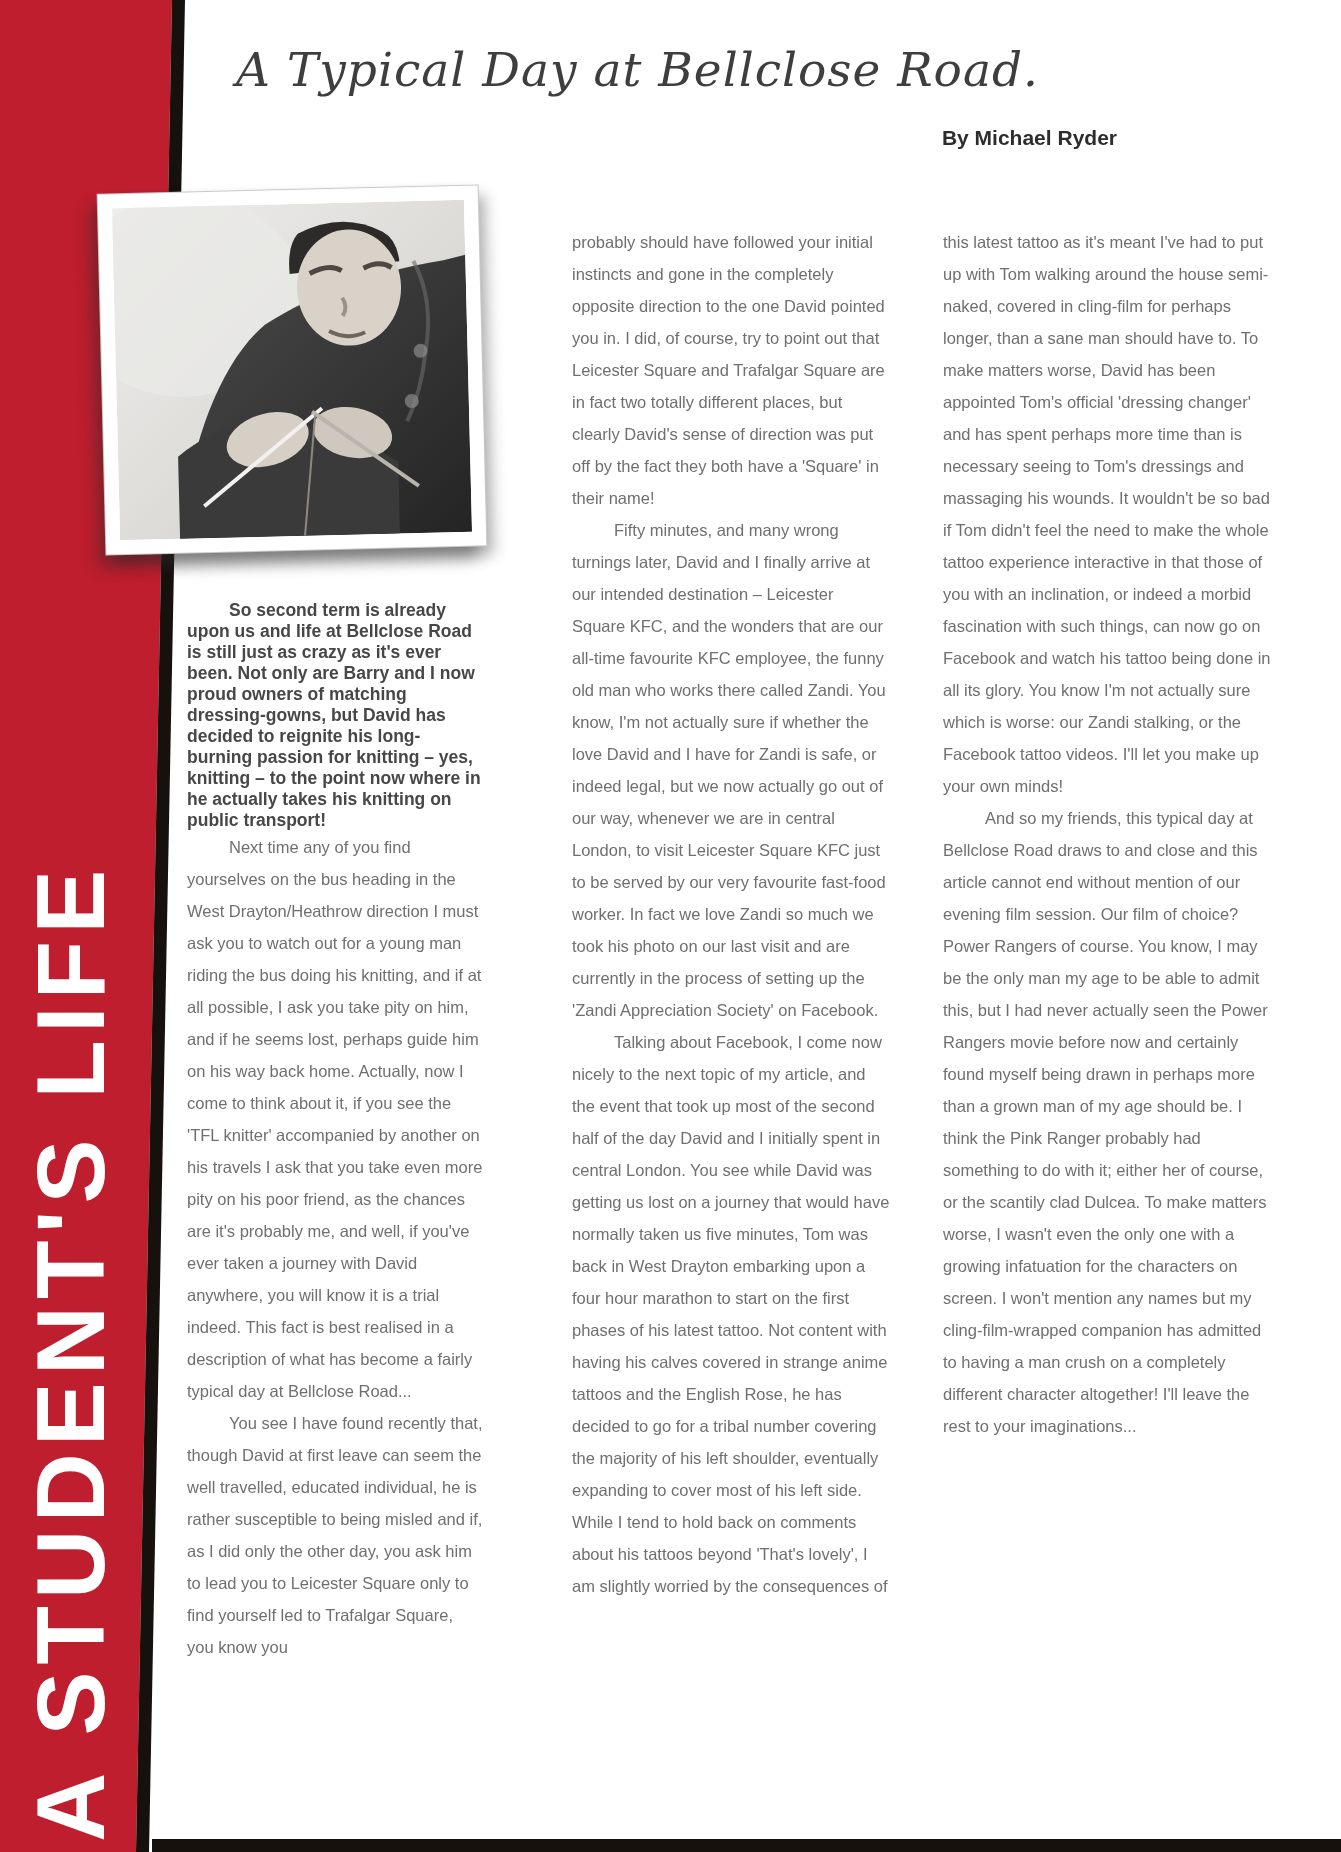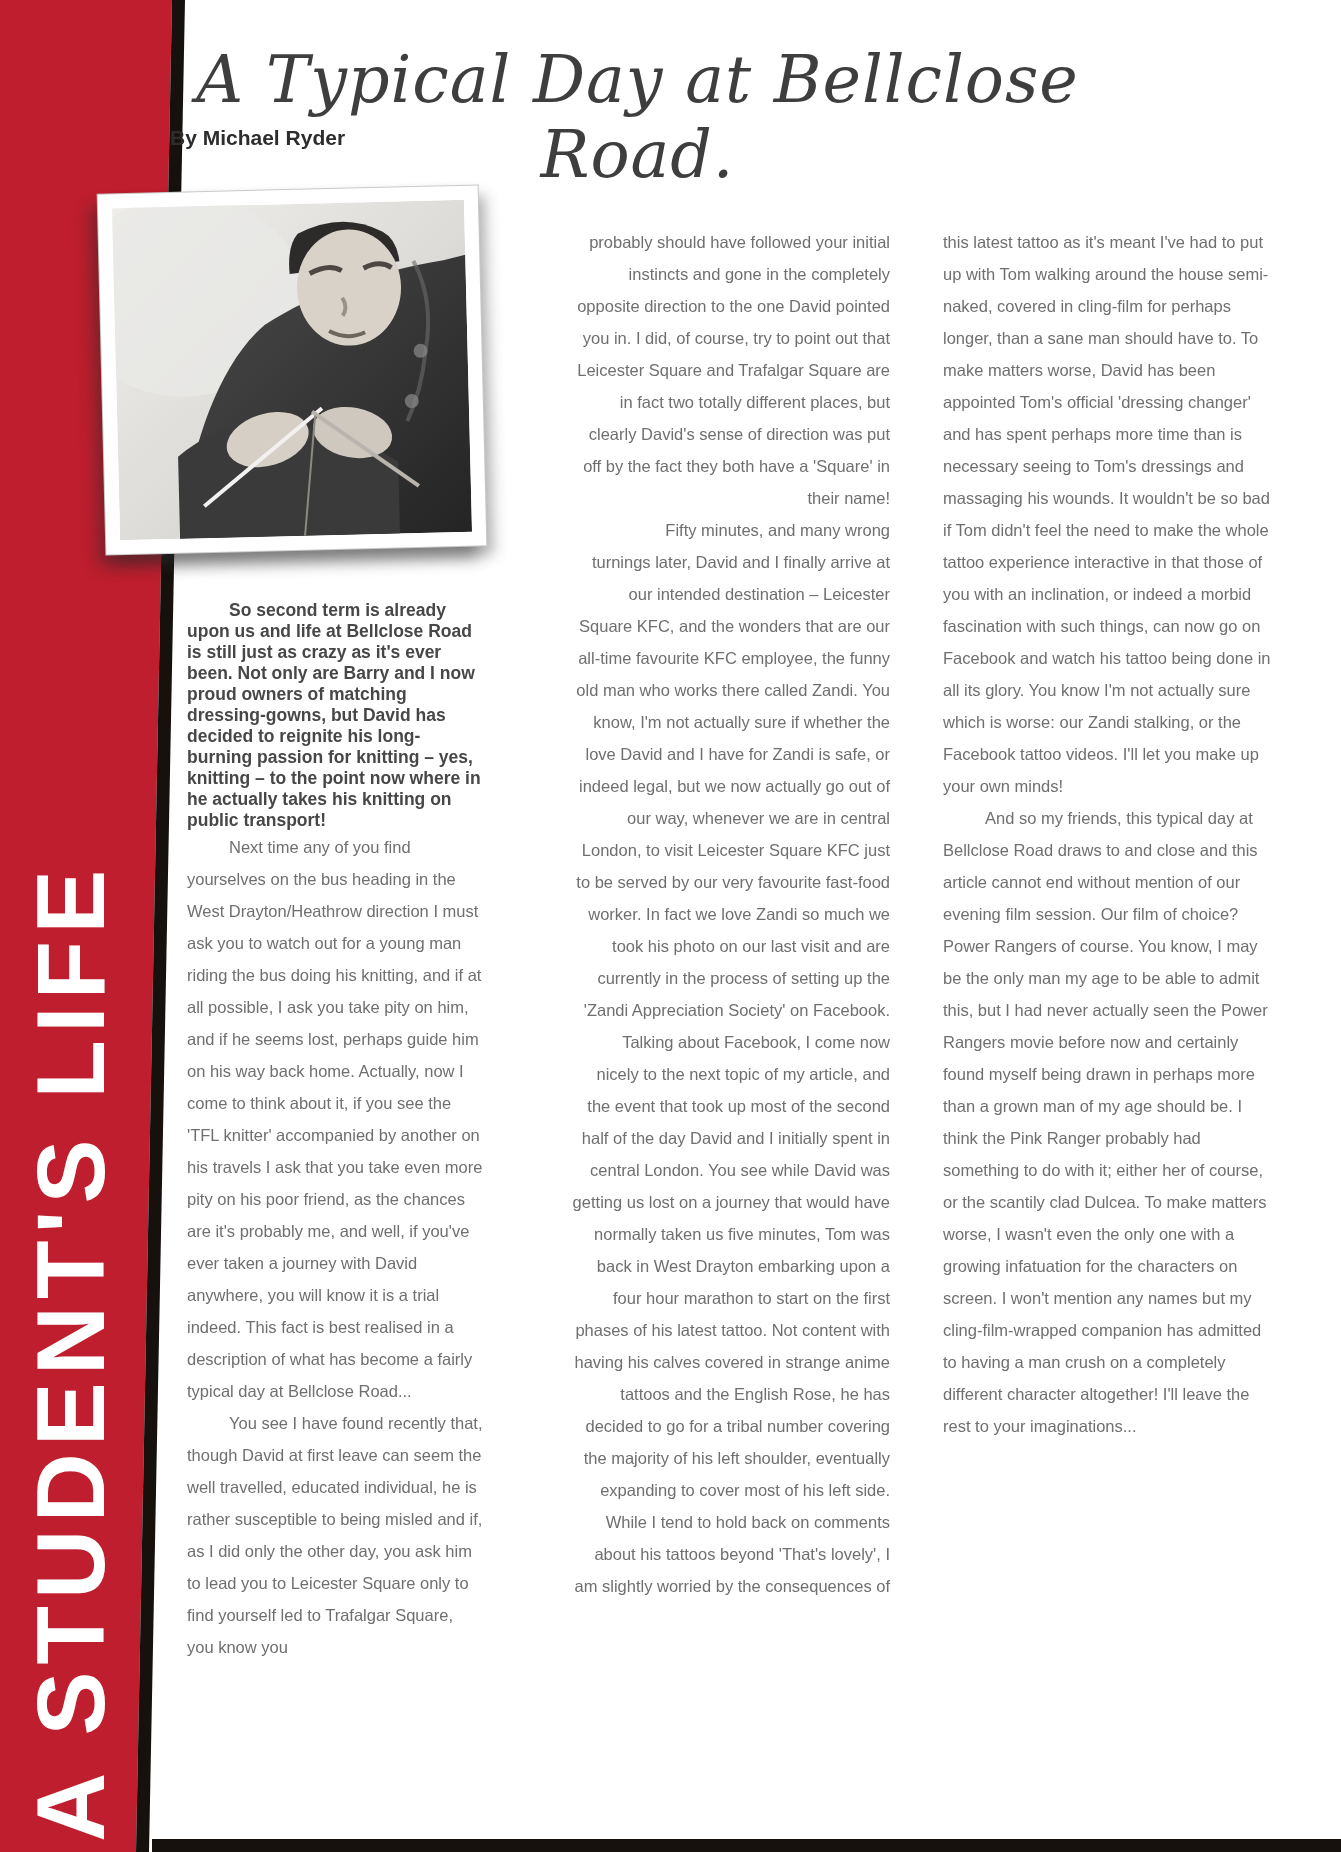--- a/index.html
+++ b/index.html
@@ -42,49 +42,50 @@
     font-family: "Liberation Sans", sans-serif;
     transform-box: border-box;
   }
 
   .title {
     position: absolute; left: 170px; top: 42px; width: 935px; margin: 0;
     text-align: center;
     font-family: "DejaVu Serif", "Liberation Serif", serif;
     font-style: italic;
     font-weight: normal;
-    font-size: 65px;
+    font-size: 47px;
     color: #3e3e3e;
     letter-spacing: 1px;
   }
   .byline {
     position: absolute; left: 170px; top: 126px; width: 915px;
-    text-align: left;
+    text-align: right;
     font-weight: bold;
     font-size: 21px;
     color: #2d2d2d;
+    padding-left: 32px;
   }
 
   
   .photo-frame {
     position: absolute; left: 102px; top: 190px;
     width: 352px; height: 332px;
     background: #ffffff;
     padding: 14px;
     transform: rotate(-1.4deg);
     box-shadow: 0 0 0 1px #c9c9c9, -8px 12px 16px rgba(40,40,40,0.45), 8px 10px 14px rgba(40,40,40,0.3);
   }
   .photo-frame svg { display: block; width: 100%; height: 100%; }
 
   
   .col { position: absolute; color: #6f6f6f; font-size: 16.5px; line-height: 32px; }
   .col p { margin: 0; }
   .col p.indent { text-indent: 42px; }
   .col1 { left: 187px; top: 600px;  width: 296px; }
-  .col2 { left: 572px; top: 226px;  width: 318px; text-align: right; }
+  .col2 { left: 572px; top: 226px;  width: 318px; }
   .col3 { left: 943px; top: 226px;  width: 336px; }
   .lead {
     font-weight: bold;
     color: #474747;
     font-size: 17.5px;
     line-height: 21px;
   }
 </style>
 </head>
 <body>

